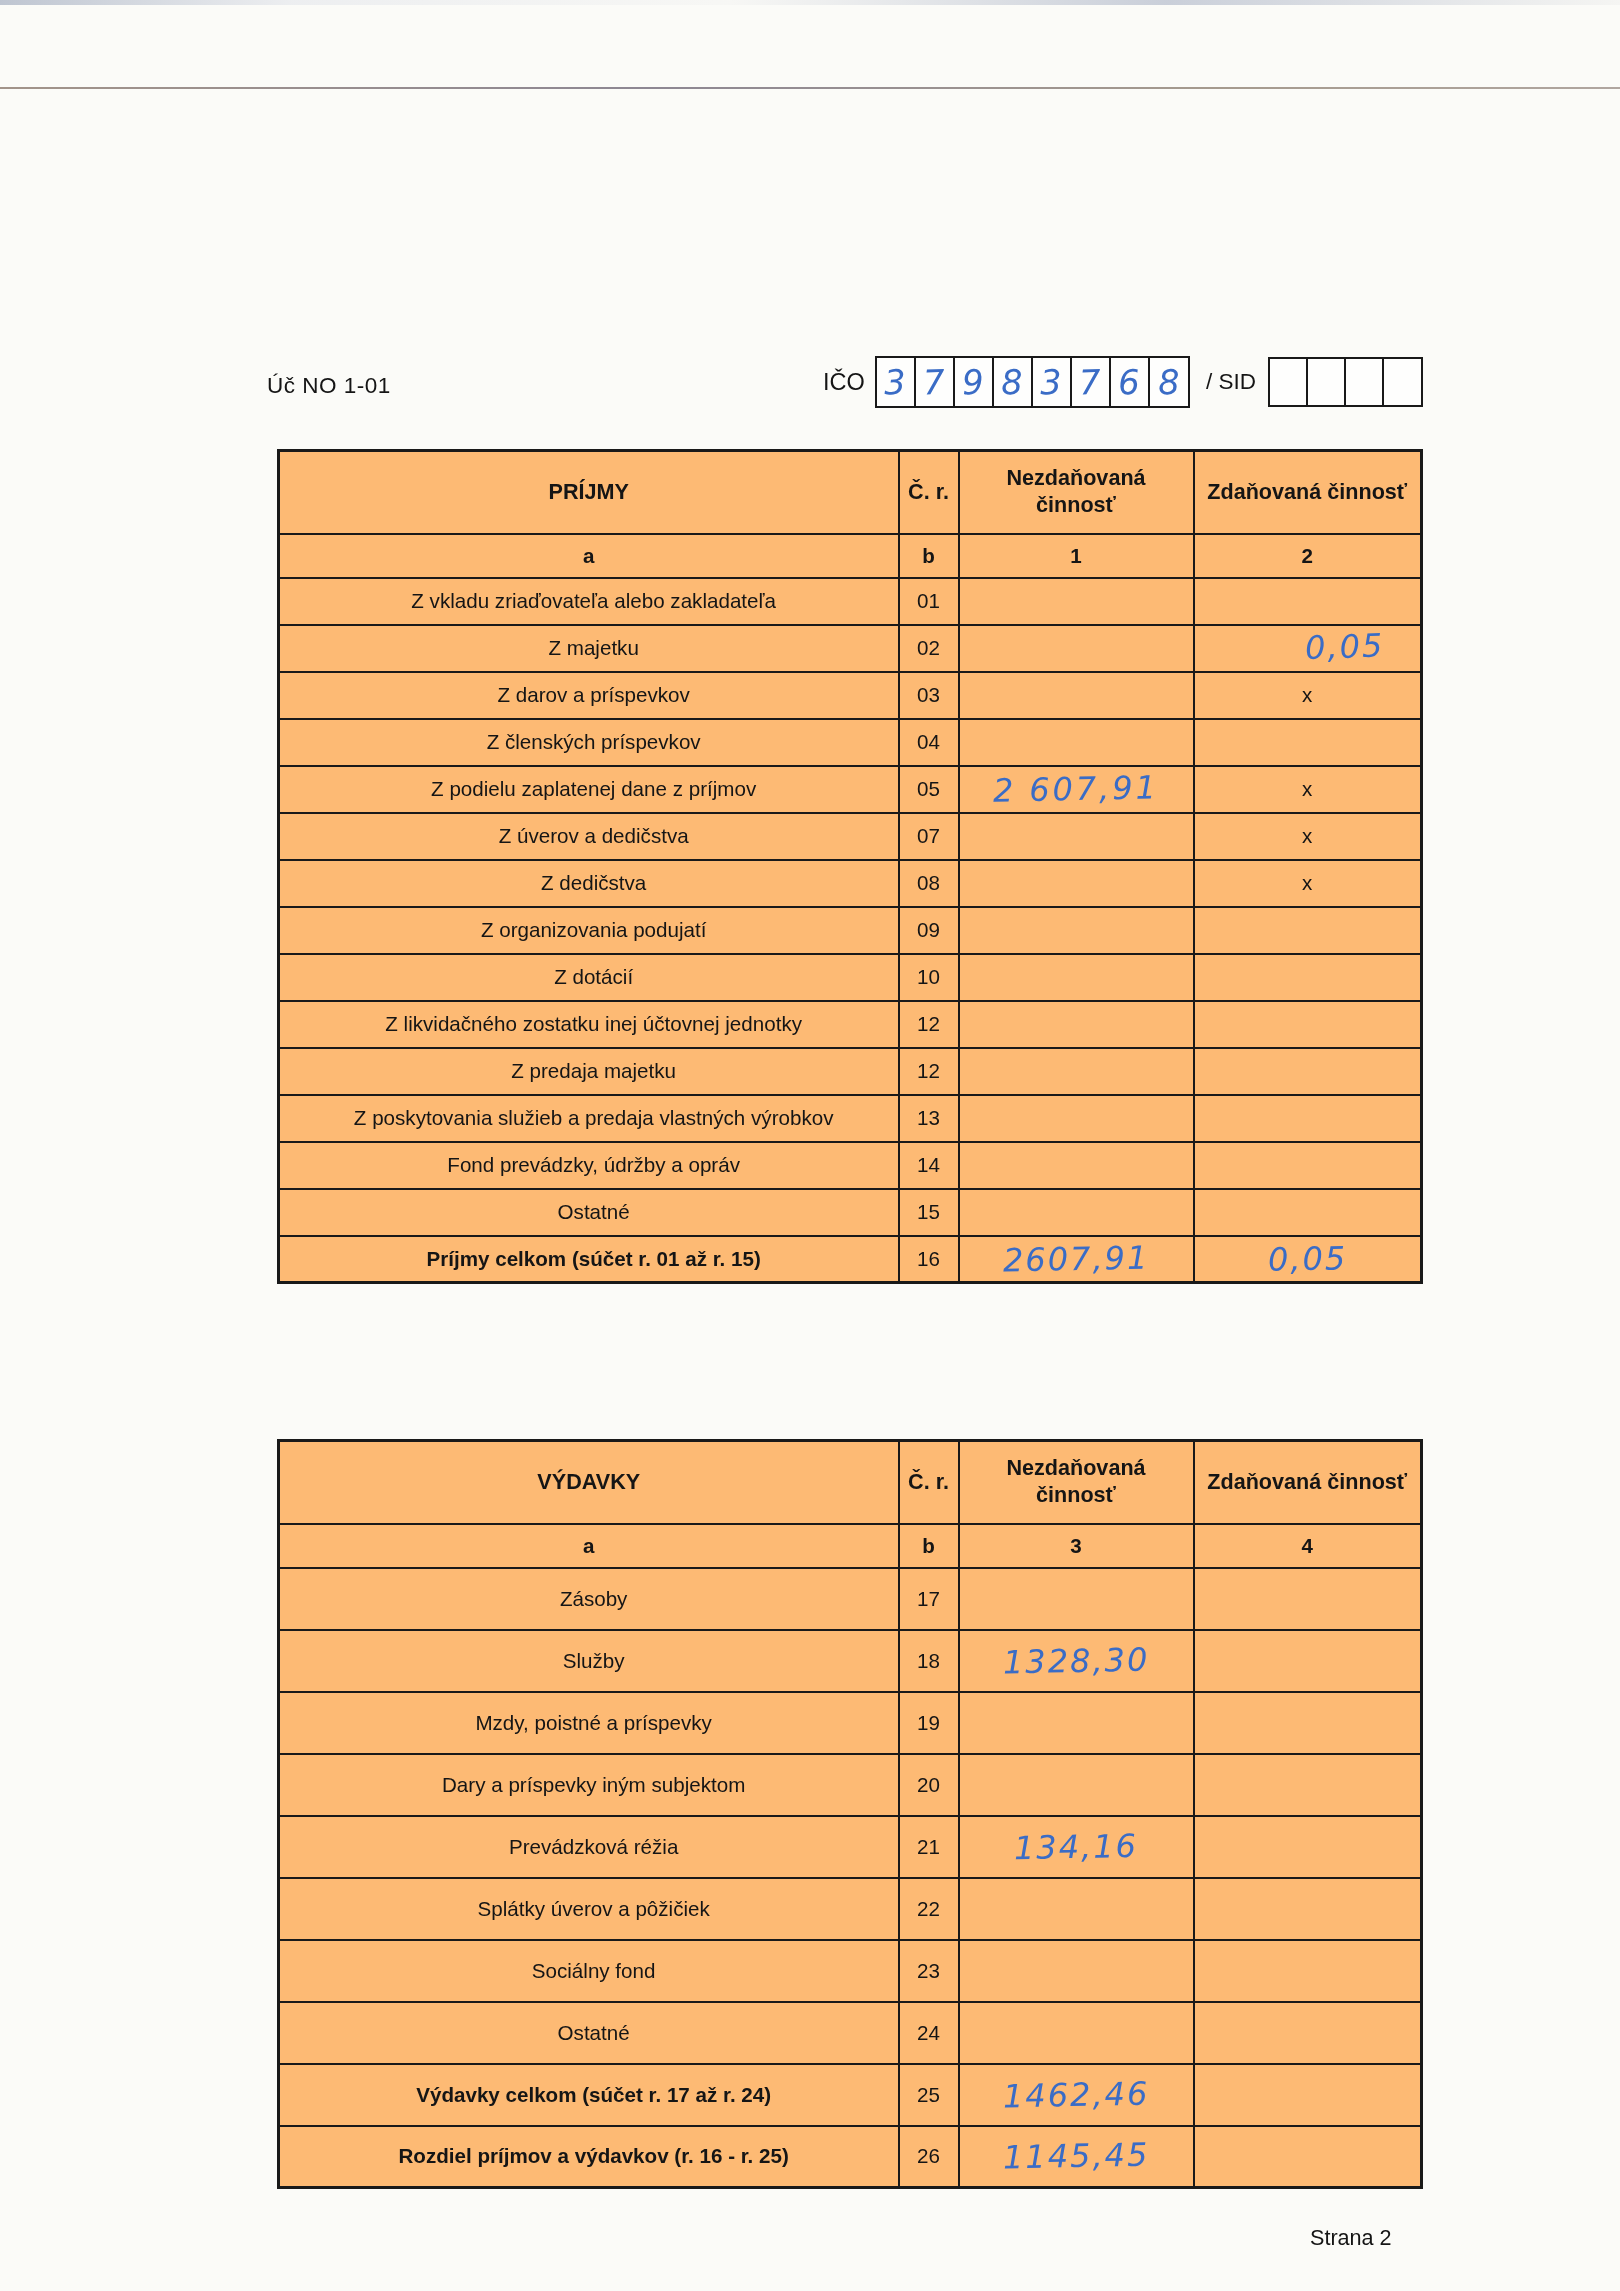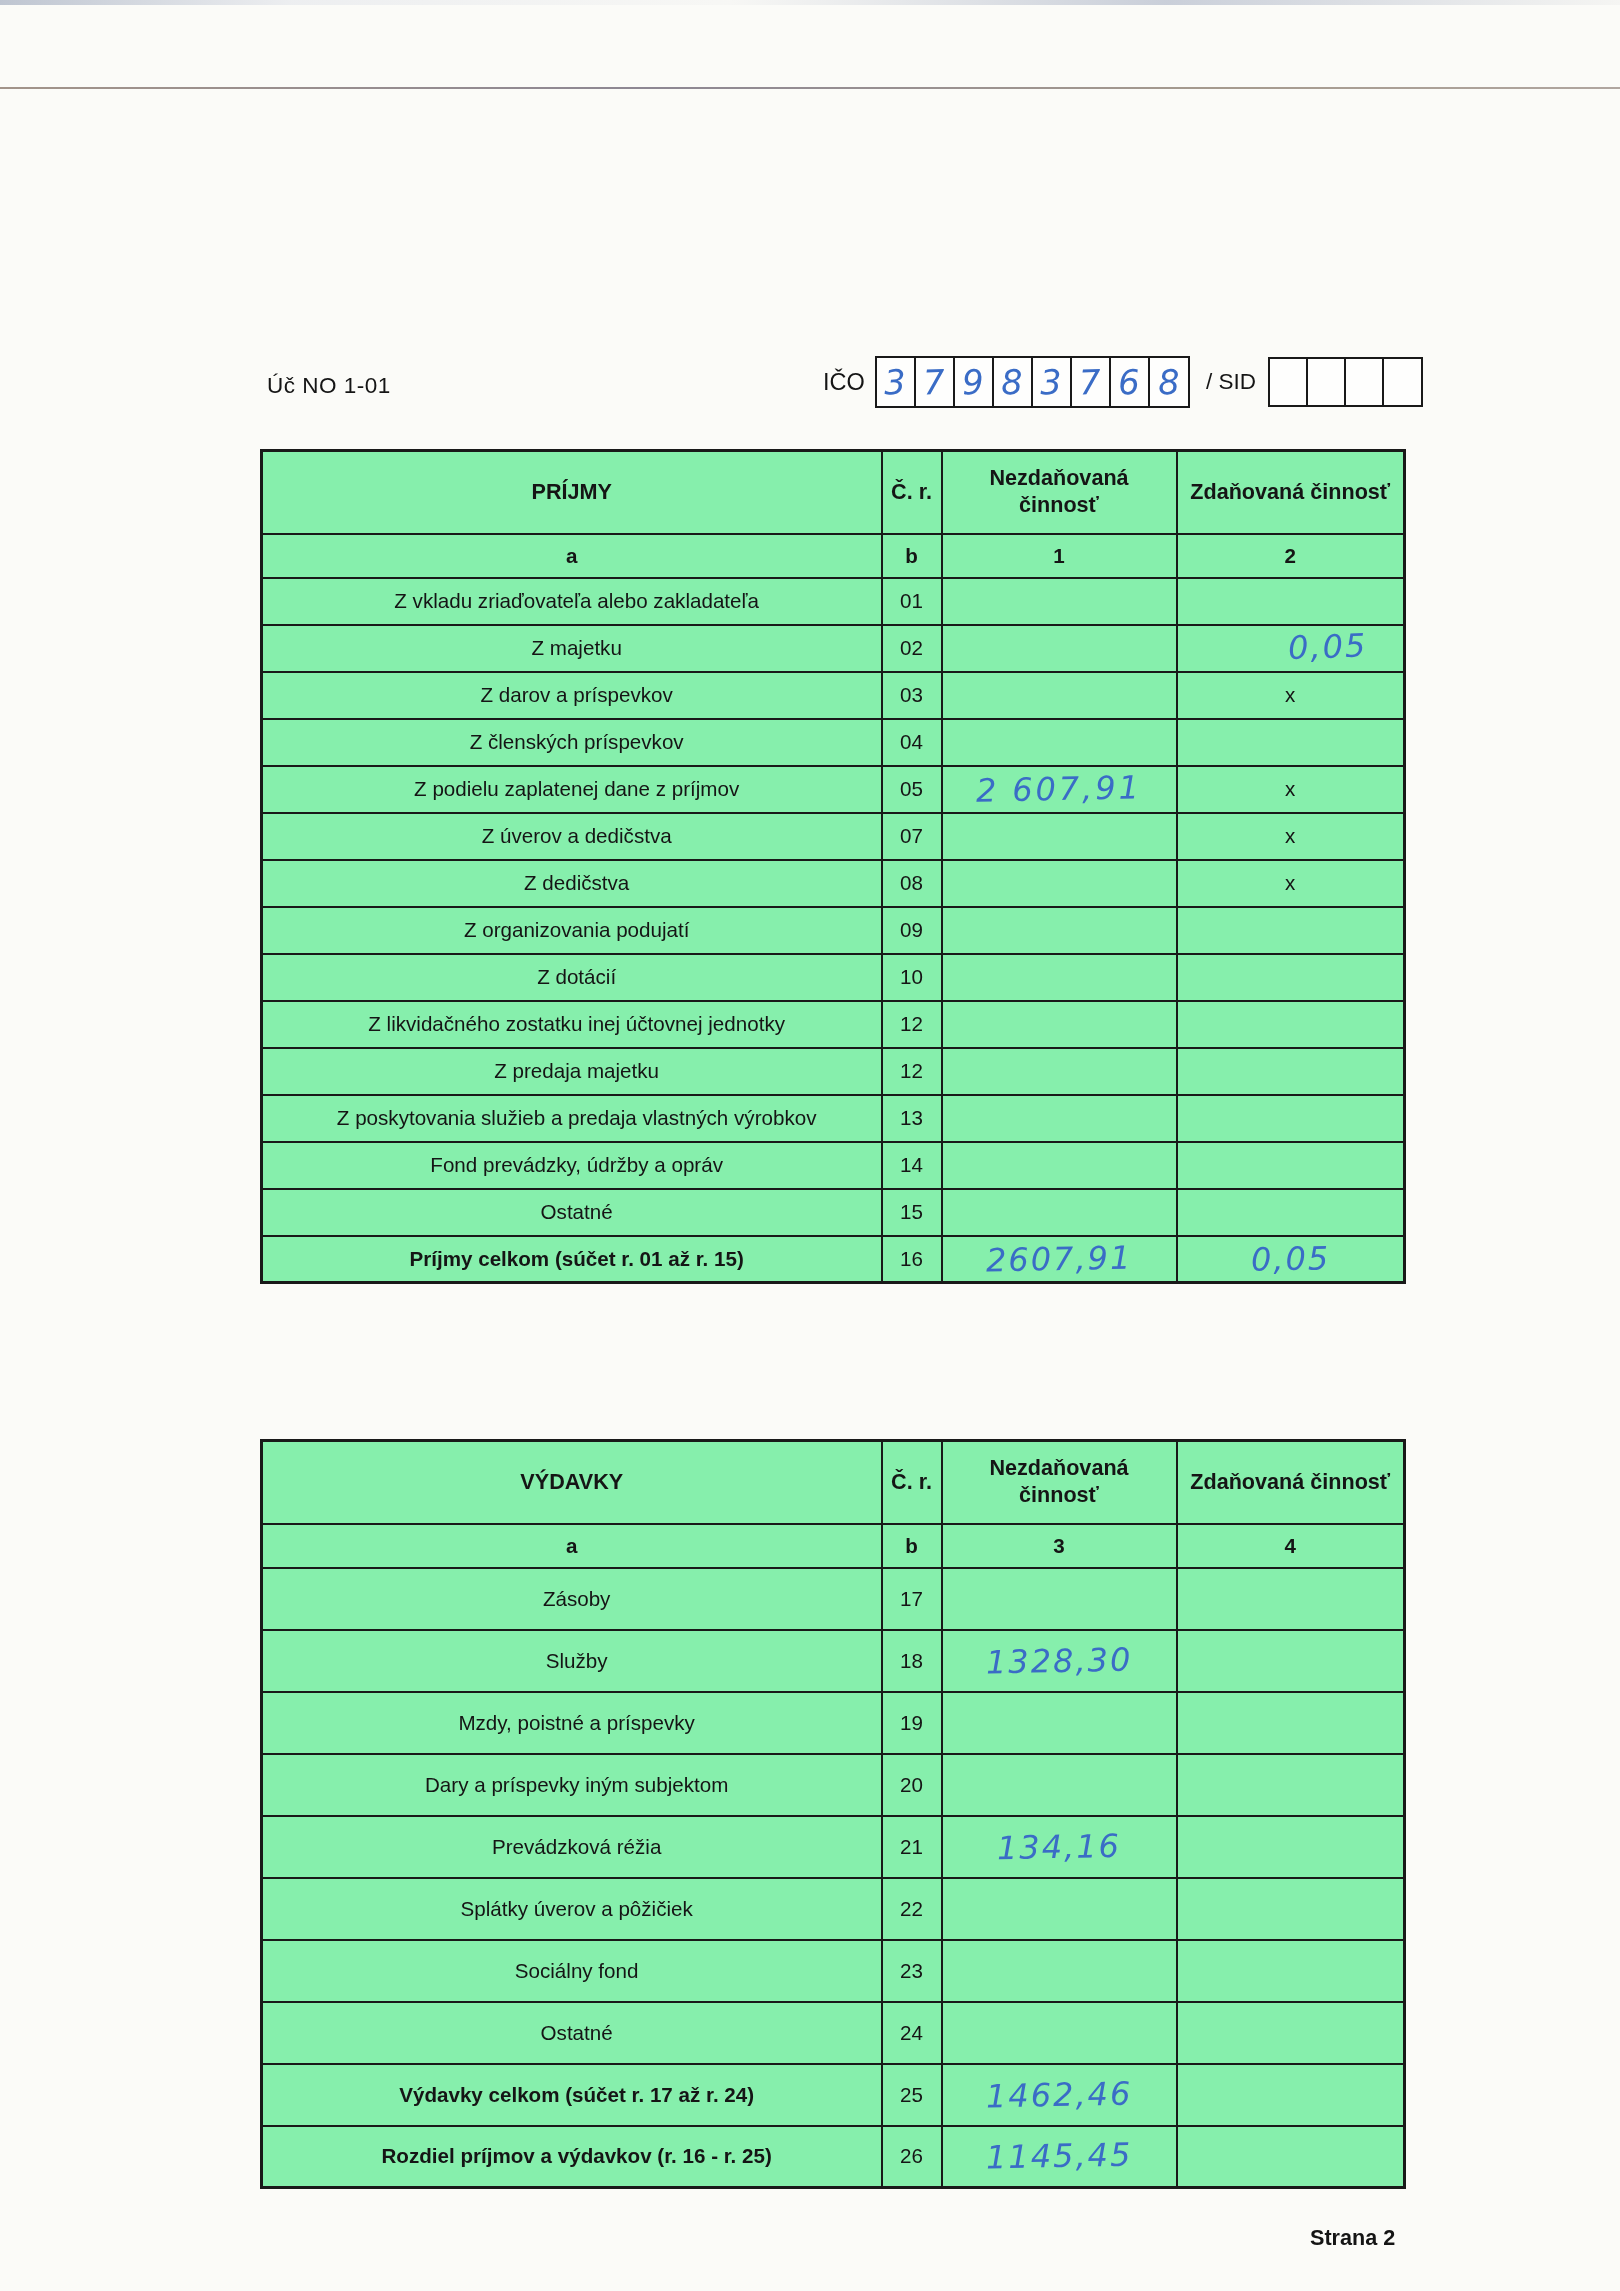--- a/index.html
+++ b/index.html
@@ -32,21 +32,21 @@
     color:#3a6cc6;
     font-family:"DejaVu Sans", sans-serif;
     font-style:italic;
     letter-spacing:2px;
     display:inline-block;
     transform:rotate(-1.2deg);
   }
   .box .hw{font-size:34px;transform:rotate(-2deg);}
 
   table{border-collapse:collapse;table-layout:fixed;position:absolute;
-        width:1144px;background:#86efac;}
+        width:1144px;background:#fdba74;margin-left:17px;}
   .t1{left:260px;top:449px;}
   .t2{left:260px;top:1439px;}
   col.c-label{width:620px;} col.c-num{width:60px;}
   col.c-v1{width:235px;} col.c-v2{width:228px;}
   td,th{border:2.5px solid #191919;padding:0;}
   table{border:3.9px solid #191919;}
   tr.head{height:83px;}
   tr.sub{height:44px;}
   .t1 tr.data{height:47px;}
   .t2 tr.data{height:62px;}
@@ -55,21 +55,21 @@
   tr.sub td{font-size:20.6px;font-weight:bold;text-align:center;vertical-align:middle;}
   td.lbl{font-size:20.6px;text-align:center;padding-left:9.8px;vertical-align:middle;}
   td.lbl.b{font-weight:bold;}
   td.num{font-size:20.6px;text-align:center;vertical-align:middle;}
   td.val{text-align:center;vertical-align:middle;}
   td.val .hw{font-size:32px;line-height:1;}
   td.val .px{font-size:20.6px;color:#141414;}
   .r02 .hw{transform:rotate(-2deg) translateX(37px);}
   .r05 .hw{letter-spacing:2.9px;}
 
-  .page-num{position:absolute;left:1310px;top:2225px;font-size:21.6px;font-weight:bold;}
+  .page-num{position:absolute;left:1310px;top:2225px;font-size:21.6px;font-weight:normal;}
 </style>
 </head>
 <body>
 
 <div class="scan-top-edge"></div>
 <div class="top-rule"></div>
 
 <div class="form-code">Úč  NO 1-01</div>
 
 <div class="ico-line">

